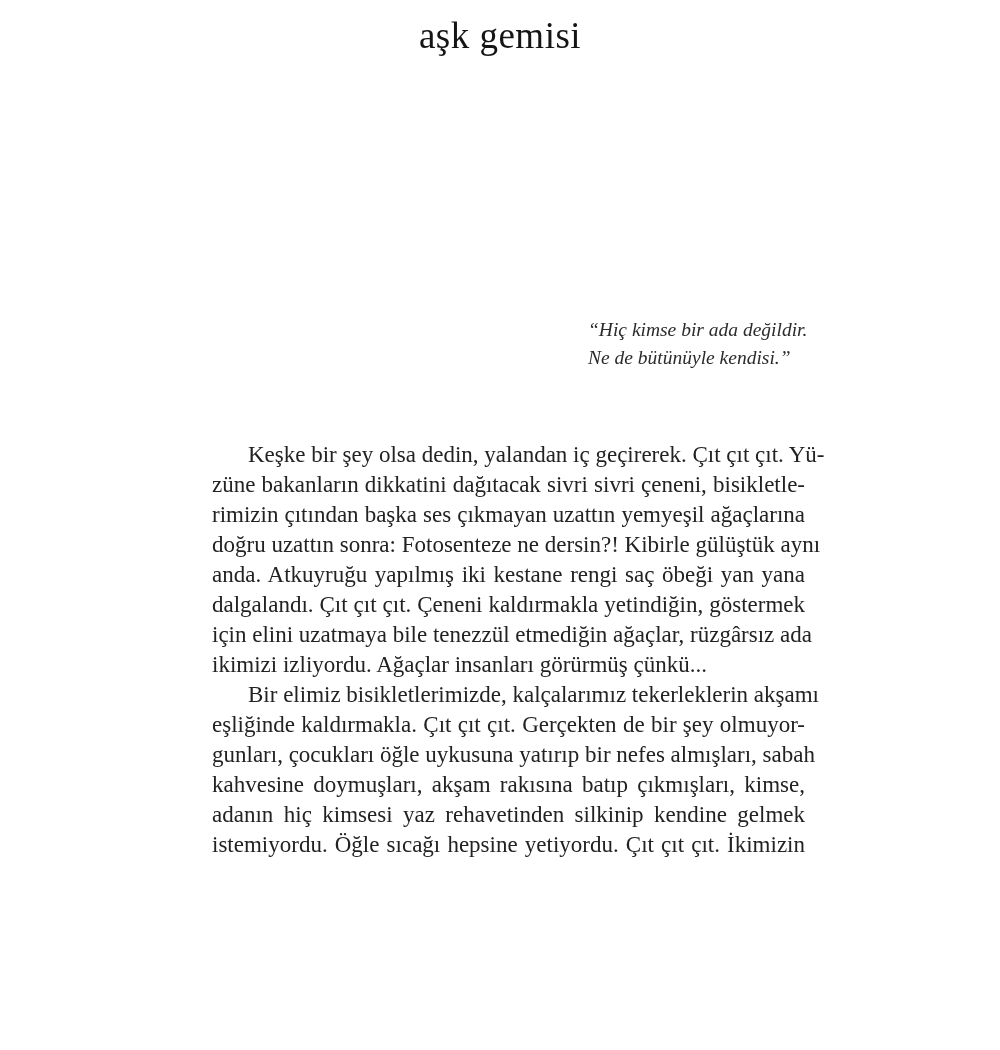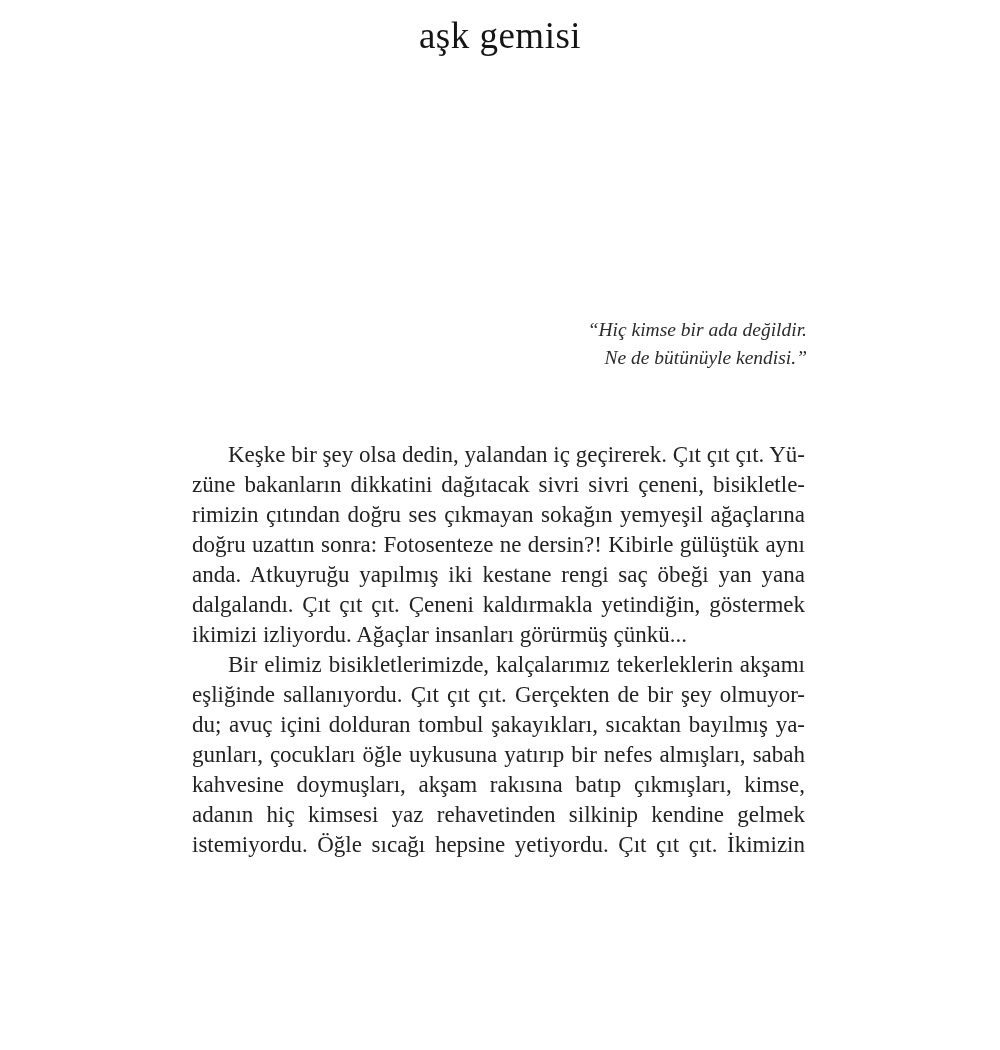--- a/index.html
+++ b/index.html
@@ -23,42 +23,43 @@
     width: 100%;
     text-align: center;
     font-size: 37px;
     font-weight: 400;
     letter-spacing: 0.5px;
     color: #151515;
   }
   .epigraph {
     position: absolute;
     top: 316px;
-    right: 193px;
+    right: 182px;
     width: 230px;
-    text-align: right;
+    text-align: left;
     font-style: italic;
     font-size: 19.5px;
     line-height: 28px;
     color: #2b2b2b;
   }
   .body-text {
     position: absolute;
     top: 440px;
     left: 192px;
     width: 613px;
     font-size: 23px;
     line-height: 30px;
     color: #222222;
   }
   .text-line {
     text-align: justify;
     text-align-last: justify;
     height: 30px;
     white-space: nowrap;
+    margin-left: 20px;
   }
   .text-line.indent {
     text-indent: 36px;
   }
   .text-line.para-end {
     text-align: center;
     text-align-last: left;
   }
   .page-number {
     position: absolute;
@@ -89,28 +90,28 @@
   <div class="chapter-title">aşk gemisi</div>
 
   <div class="epigraph">
       <div class="epi-line">“Hiç kimse bir ada değildir.</div>
       <div class="epi-line">Ne de bütünüyle kendisi.”</div>
     </div>
 
   <div class="body-text">
       <div class="text-line indent">Keşke bir şey olsa dedin, yalandan iç geçirerek. Çıt çıt çıt. Yü-</div>
       <div class="text-line">züne bakanların dikkatini dağıtacak sivri sivri çeneni, bisikletle-</div>
-      <div class="text-line">rimizin çıtından doğru ses çıkmayan sokağın yemyeşil ağaçlarına</div>
+      <div class="text-line">rimizin çıtından başka ses çıkmayan uzattın yemyeşil ağaçlarına</div>
       <div class="text-line">doğru uzattın sonra: Fotosenteze ne dersin?! Kibirle gülüştük aynı</div>
       <div class="text-line">anda. Atkuyruğu yapılmış iki kestane rengi saç öbeği yan yana</div>
       <div class="text-line">dalgalandı. Çıt çıt çıt. Çeneni kaldırmakla yetindiğin, göstermek</div>
+      <div class="text-line">için elini uzatmaya bile tenezzül etmediğin ağaçlar, rüzgârsız ada</div>
       <div class="text-line para-end">ikimizi izliyordu. Ağaçlar insanları görürmüş çünkü...</div>
       <div class="text-line indent">Bir elimiz bisikletlerimizde, kalçalarımız tekerleklerin akşamı</div>
-      <div class="text-line">eşliğinde sallanıyordu. Çıt çıt çıt. Gerçekten de bir şey olmuyor-</div>
-      <div class="text-line">du; avuç içini dolduran tombul şakayıkları, sıcaktan bayılmış ya-</div>
+      <div class="text-line">eşliğinde kaldırmakla. Çıt çıt çıt. Gerçekten de bir şey olmuyor-</div>
       <div class="text-line">gunları, çocukları öğle uykusuna yatırıp bir nefes almışları, sabah</div>
       <div class="text-line">kahvesine doymuşları, akşam rakısına batıp çıkmışları, kimse,</div>
       <div class="text-line">adanın hiç kimsesi yaz rehavetinden silkinip kendine gelmek</div>
       <div class="text-line">istemiyordu. Öğle sıcağı hepsine yetiyordu. Çıt çıt çıt. İkimizin</div>
     </div>
 
   <div class="scan-smudge"></div>
 
   <div class="page-number">9</div>
 

